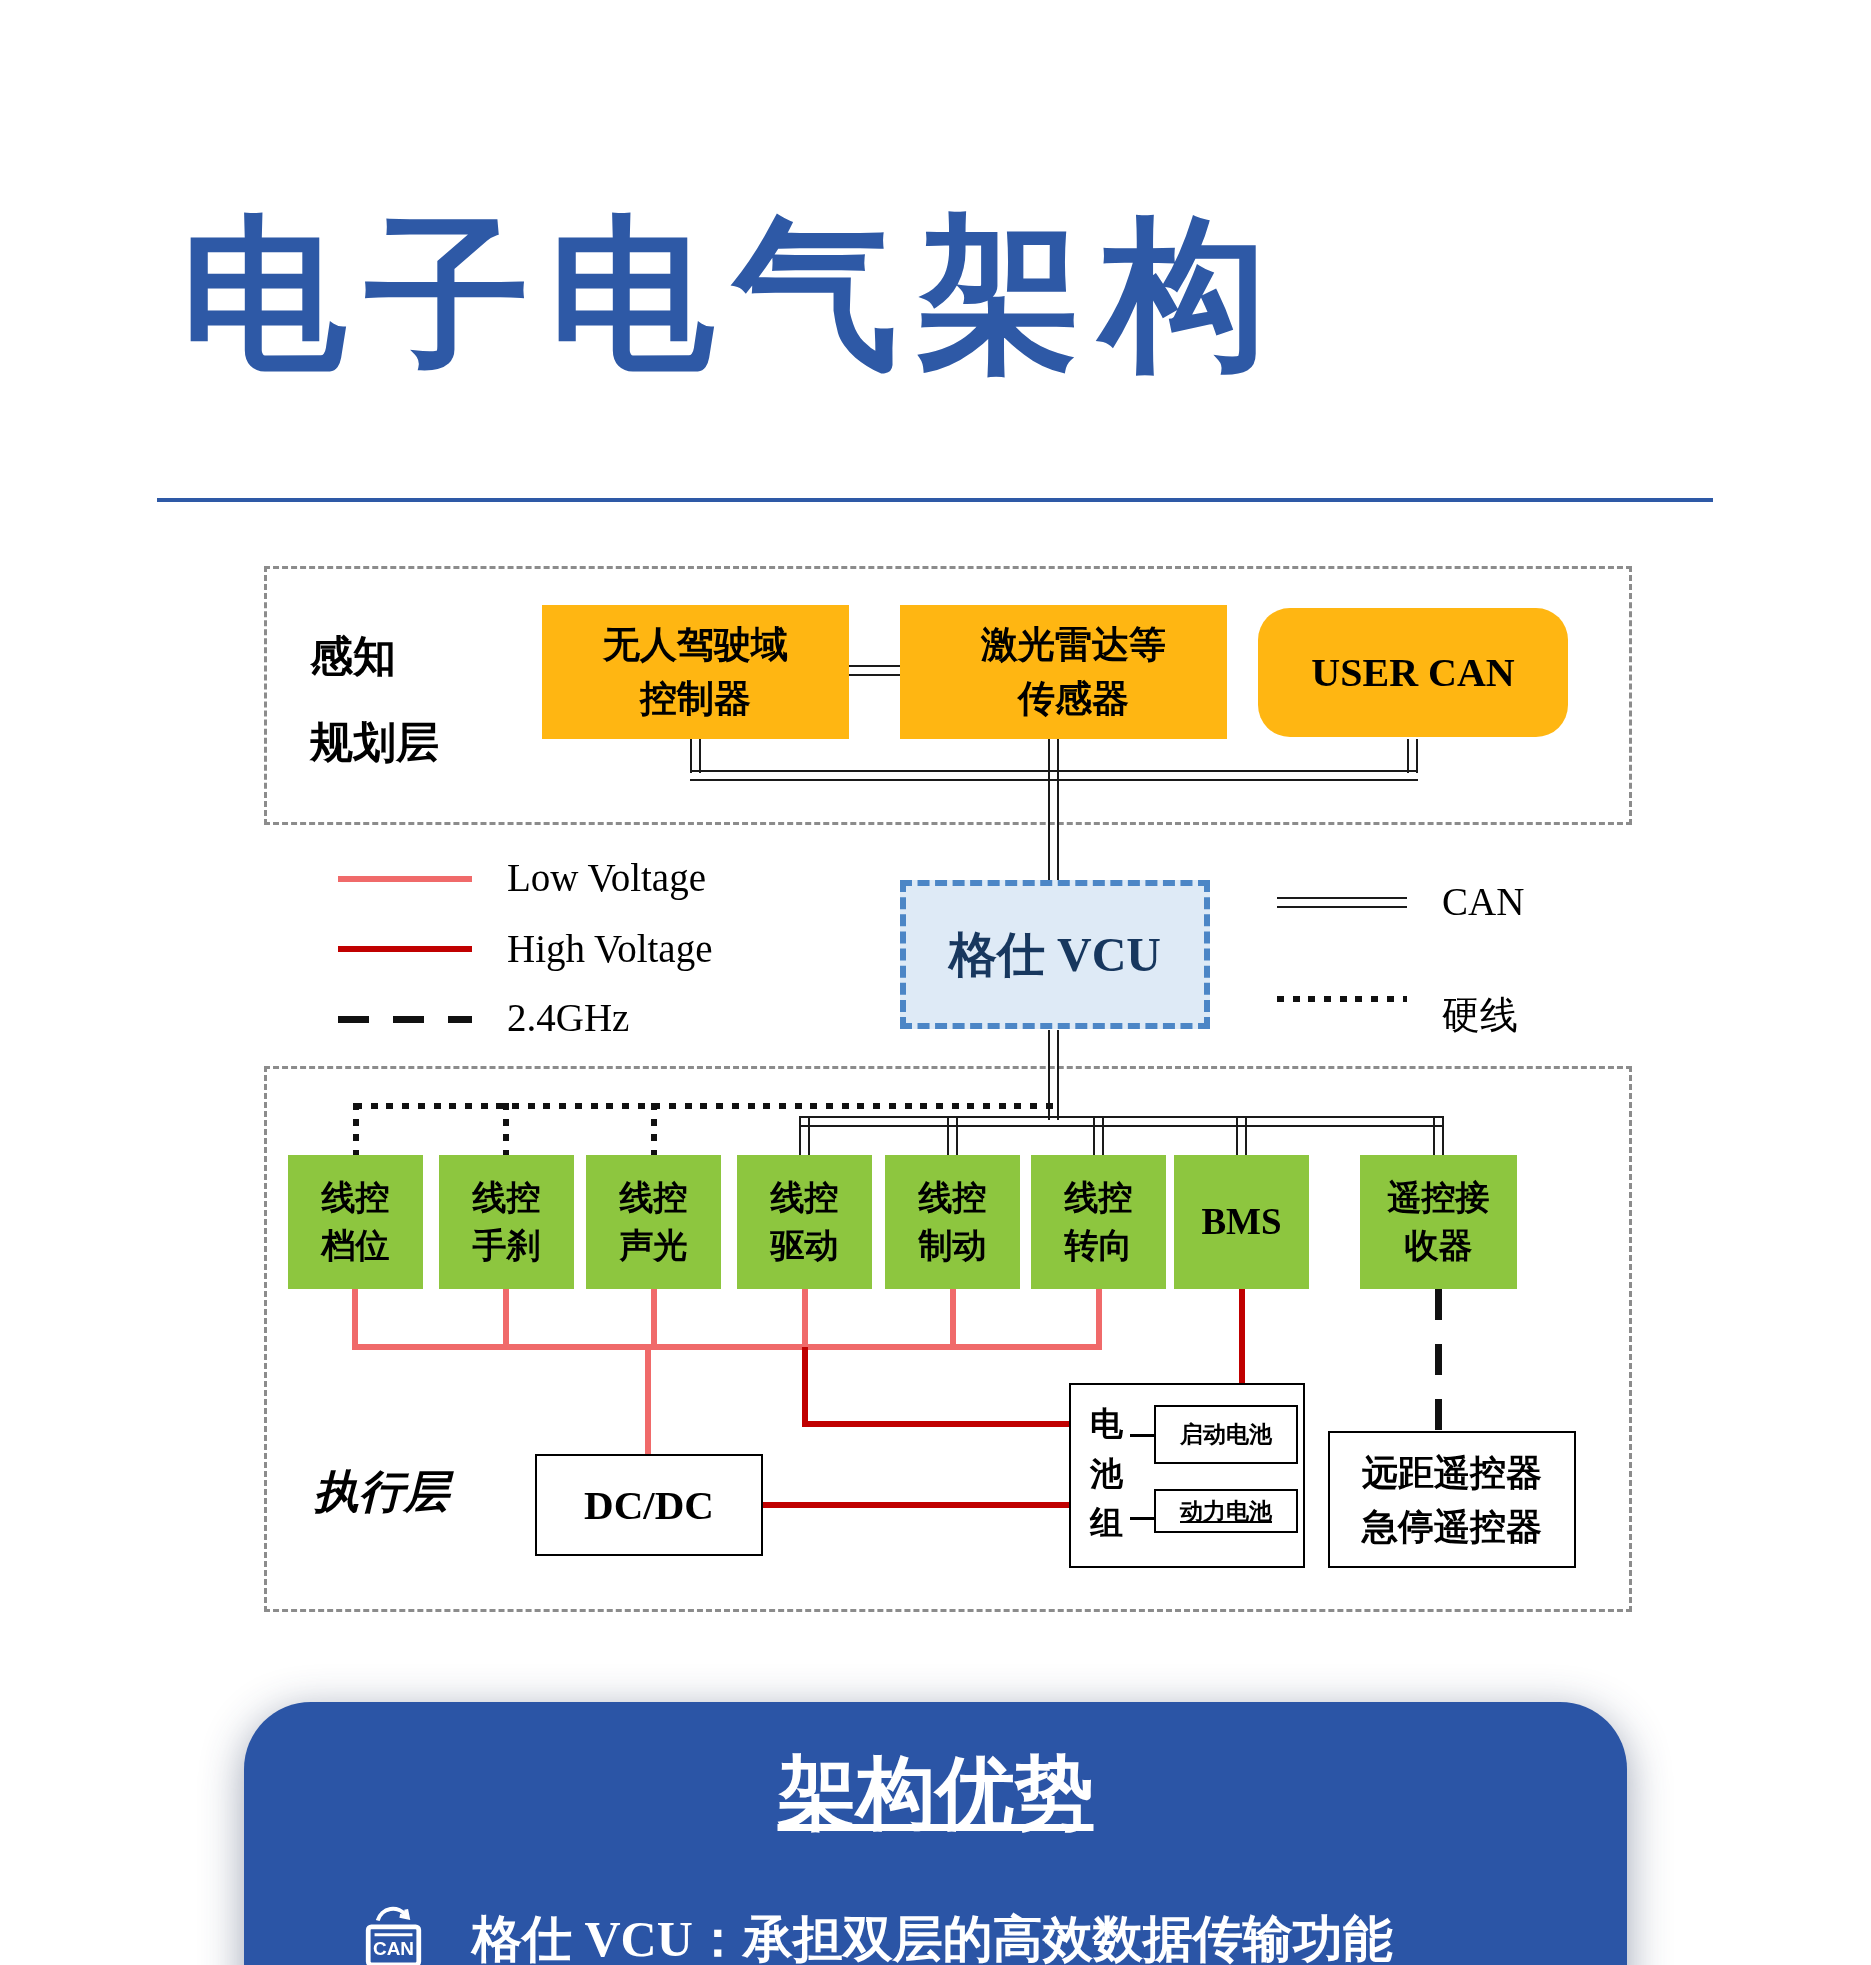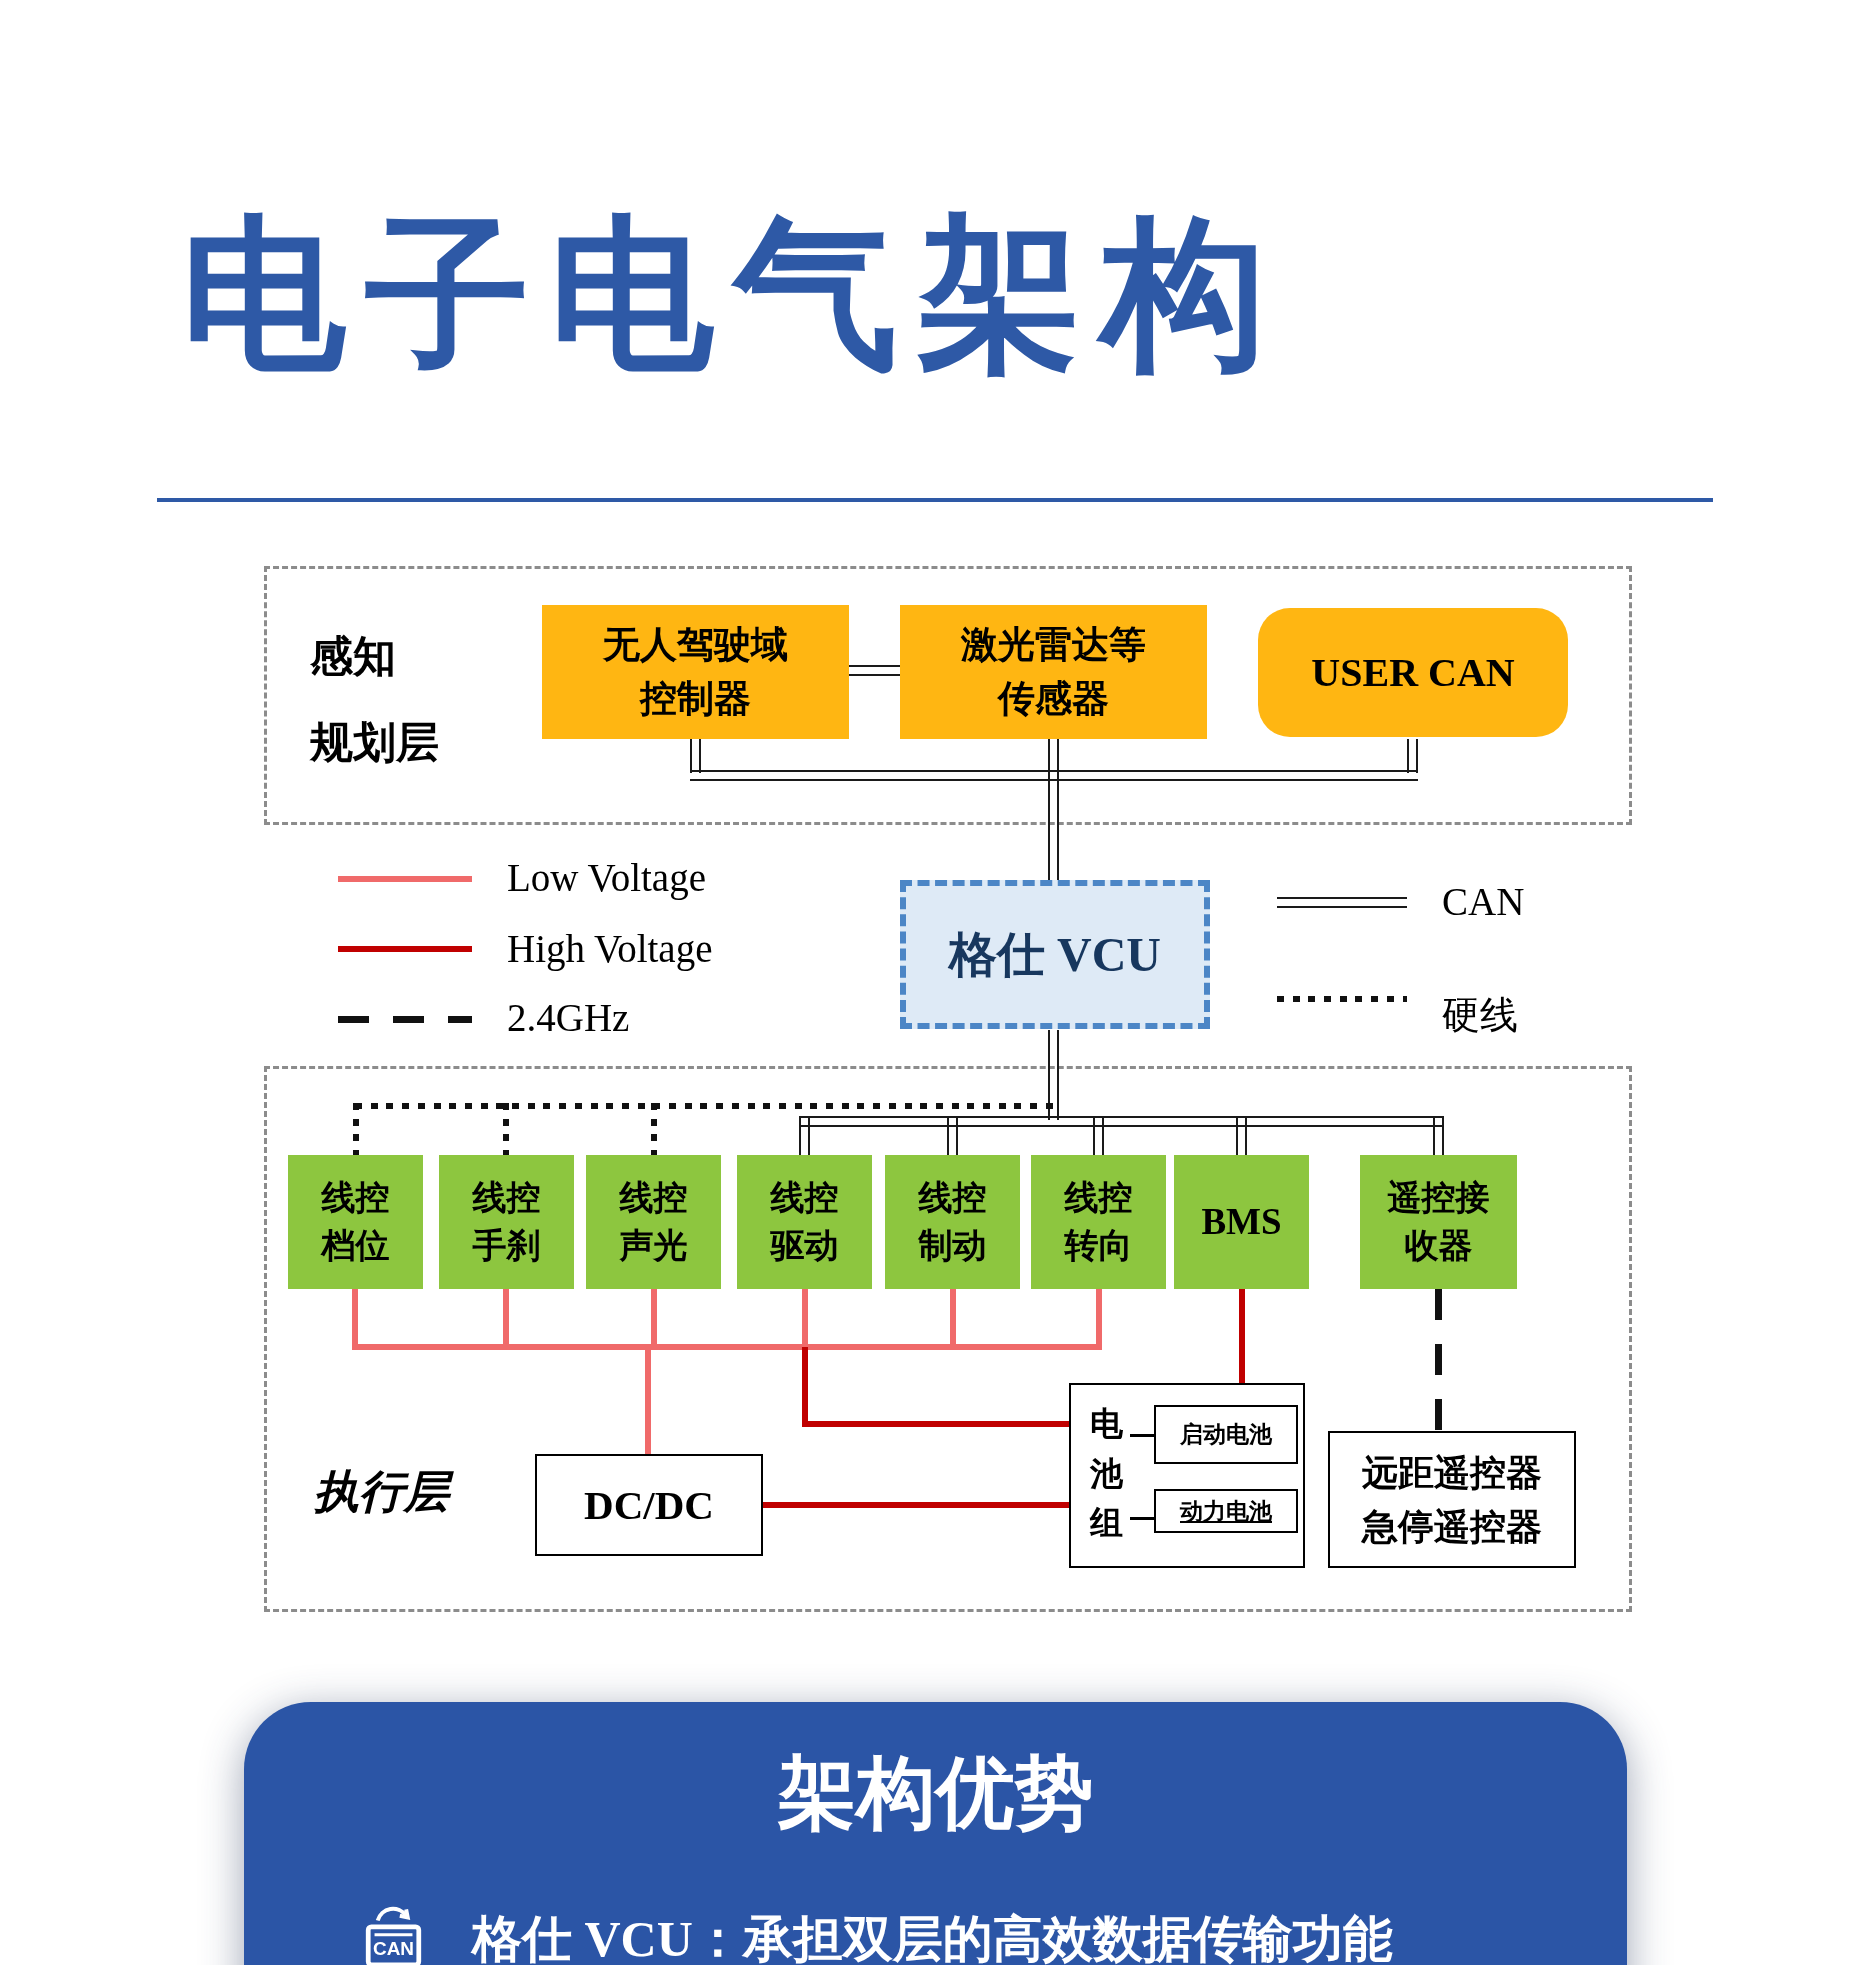--- a/index.html
+++ b/index.html
@@ -53,21 +53,21 @@
   .dot-h{position:absolute;height:5.5px;background:repeating-linear-gradient(90deg,#111 0 7px,transparent 7px 15.7px);}
   .dot-v{position:absolute;width:5.5px;background:repeating-linear-gradient(180deg,#111 0 7px,transparent 7px 15.7px);}
   .legend-label{position:absolute;font-family:"Liberation Serif",serif;font-size:39px;color:#000;}
   .adv-panel{
     position:absolute;left:244px;top:1702px;width:1383px;height:739px;
     background:#2B55A6;border-radius:67px;
     box-shadow:0 9.4px 43px rgba(40,55,90,.45);
   }
   .adv-title{
     position:absolute;left:244px;top:1741px;width:1383px;text-align:center;
-    color:#fff;font-size:79px;font-weight:bold;font-family:"Liberation Serif",serif;
+    color:#fff;font-size:79px;font-weight:bold;font-family:"Liberation Serif",serif;text-decoration:underline;
   }
   .adv-row{position:absolute;left:354px;height:90px;display:flex;align-items:center;gap:39px;color:#fff;}
   .adv-icon{width:79px;height:79px;flex:0 0 79px;}
   .adv-text{font-family:"Liberation Serif",serif;font-weight:bold;font-size:50px;white-space:nowrap;}
   .batt-label{position:absolute;font-weight:bold;font-size:33px;line-height:1.5;text-align:center;color:#000;}
   .blk{position:absolute;background:#000;}
 </style>
 </head>
 <body>
 
@@ -80,21 +80,21 @@
 
   <div class="layer-label" style="left:310px;top:613px;width:177px;font-size:43px;line-height:2.0;">
     <div>感知</div>
     <div>规划层</div>
   </div>
 
   <div class="node-orange" style="left:542px;top:605px;width:307px;height:134px;">
     <div>无人驾驶域</div>
     <div>控制器</div>
   </div>
-  <div class="node-orange" style="left:900px;top:605px;width:307px;height:134px;">
+  <div class="node-orange" style="left:900px;top:605px;width:307px;height:134px;padding-left:20px;">
     <div>激光雷达等</div>
     <div>传感器</div>
   </div>
   <div class="node-orange serif" style="left:1258px;top:608px;width:310px;height:129px;font-size:40px;border-radius:32px;">
     <div>USER CAN</div>
   </div>
 
   <div class="line-can-h" style="left:849px;top:665px;width:51px;"></div>
   <div class="line-can-v" style="left:690px;top:739px;height:34px;"></div>
   <div class="line-can-v" style="left:1048px;top:739px;height:34px;"></div>

